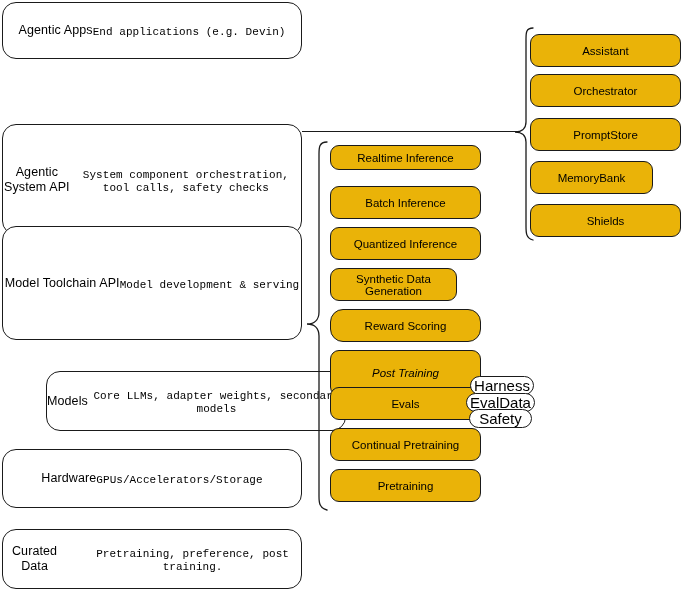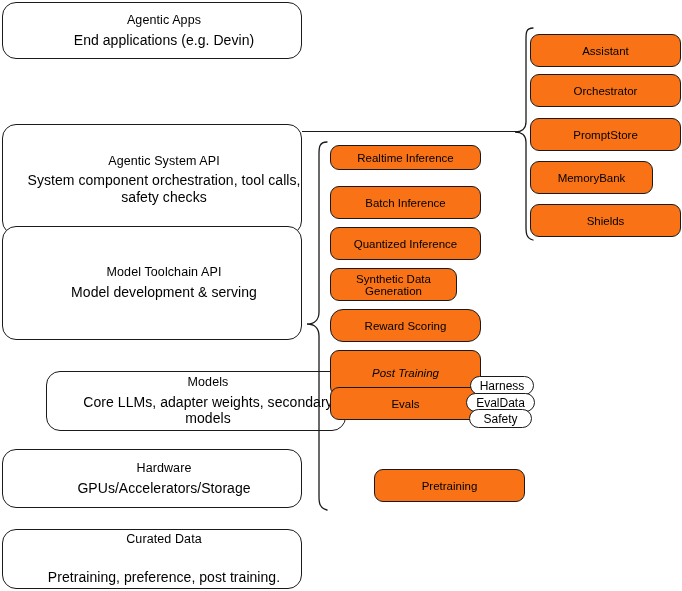--- a/index.html
+++ b/index.html
@@ -20,64 +20,64 @@
     overflow: hidden;
   }
   
   .node {
     position: absolute;
     box-sizing: border-box;
     border: 1px solid #1a1a1a;
     background: #ffffff;
     border-radius: 12px;
     display: flex;
-    flex-direction: column;
+    flex-direction: row;
     align-items: center;
     justify-content: center;
     text-align: center;
     line-height: 1.18;
-    padding-left: 24px;
   }
   .layer .title {
     font-size: 12.5px;
     letter-spacing: 0.1px;
   }
   .layer .sub {
-    font-size: 14px;
+    font-size: 11px;
     margin-top: 4px;
     letter-spacing: 0.05px;
+    font-family: Liberation Mono, monospace;
   }
   
   .layer { border-radius: 14px; }
 
   
   .chip {
     position: absolute;
     box-sizing: border-box;
     border: 1px solid #1a1a1a;
-    background: #f97316;
+    background: #eab308;
     border-radius: 9px;
     display: flex;
     align-items: center;
     justify-content: center;
     font-size: 11.5px;
     text-align: center;
   }
 
   
   .pill {
     position: absolute;
     box-sizing: border-box;
     border: 1px solid #1a1a1a;
     background: #ffffff;
     border-radius: 999px;
     display: flex;
     align-items: center;
     justify-content: center;
-    font-size: 12px;
+    font-size: 15px;
     z-index: 5;
   }
 
   
   .connector {
     position: absolute;
     background: #1a1a1a;
     height: 1px;
   }
   
@@ -149,21 +149,24 @@
   </div>
   <div class="chip" style="left:330px; top:309px; width:151px; height:33px;border-radius:13px;">
     <span>Reward Scoring</span>
   </div>
   <div class="chip" style="left:330px; top:350px; width:151px; height:46px;font-style:italic;">
     <span>Post Training</span>
   </div>
   <div class="chip" style="left:330px; top:387px; width:151px; height:33px;">
     <span>Evals</span>
   </div>
-  <div class="chip" style="left:330px; top:469px; width:151px; height:33px;margin-left:44px;">
+  <div class="chip" style="left:330px; top:428px; width:151px; height:33px;">
+    <span>Continual Pretraining</span>
+  </div>
+  <div class="chip" style="left:330px; top:469px; width:151px; height:33px;">
     <span>Pretraining</span>
   </div>
 
   <div class="pill" style="left:470px; top:376px; width:64px; height:19px;">
     <span>Harness</span>
   </div>
   <div class="pill" style="left:466px; top:393px; width:69px; height:19px;">
     <span>EvalData</span>
   </div>
   <div class="pill" style="left:469px; top:409px; width:63px; height:19px;">

